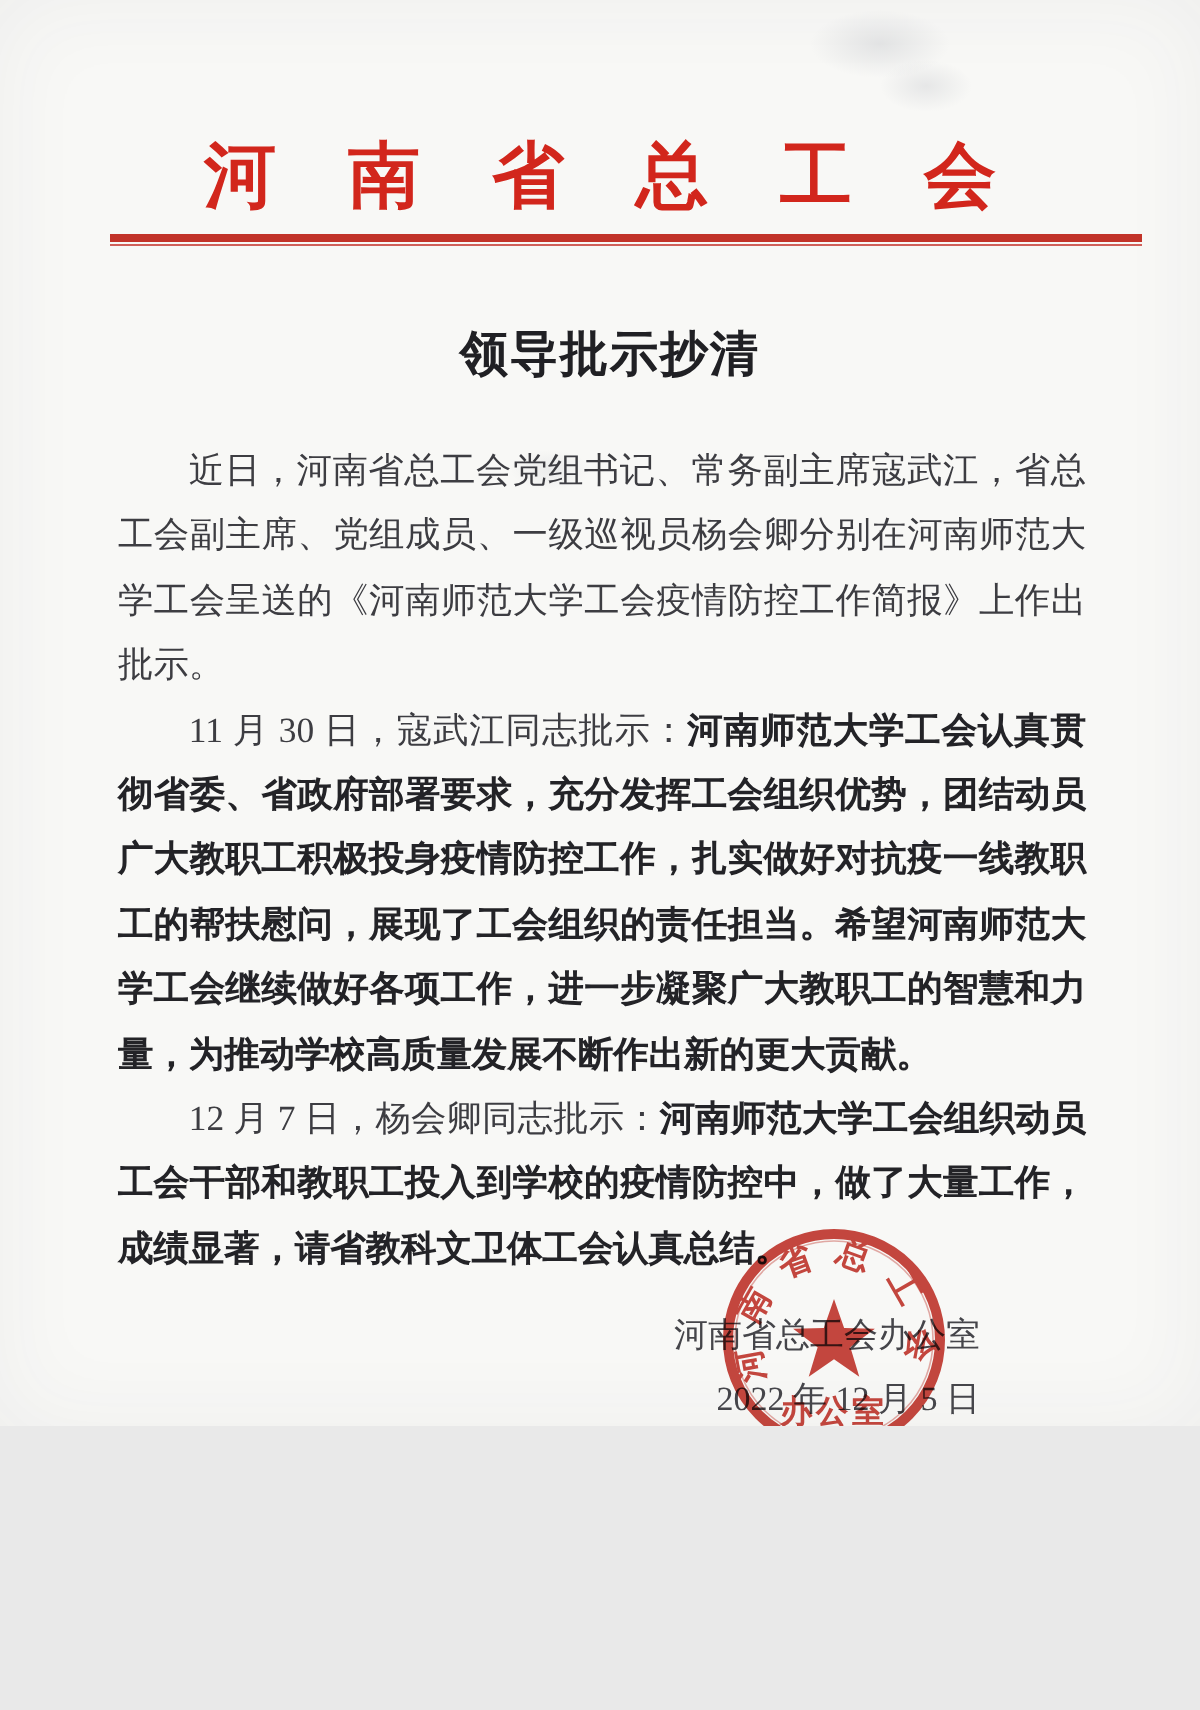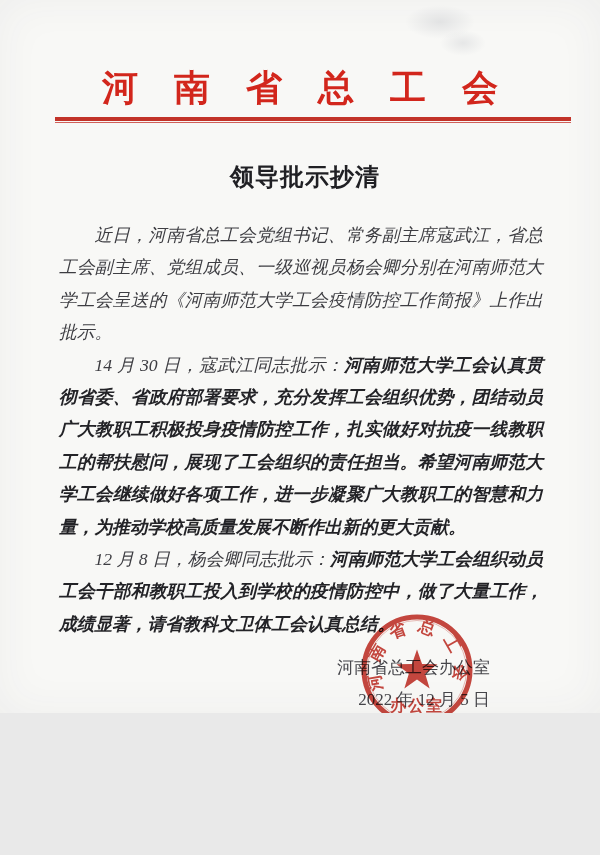--- a/index.html
+++ b/index.html
@@ -58,21 +58,21 @@
   }
 
   .body-text {
     position: absolute;
     top: 219px; left: 59px; width: 484px;
     font-size: 17.7px;
     line-height: 32.4px;
     color: #3d3d42;
     text-align: justify;
   }
-  .body-text p { text-indent: 2em; font-style: italic; }
+  .body-text p { text-indent: 2em; }
   .remark-bold {
     font-family: "Liberation Sans", sans-serif;
     font-weight: 700;
     color: #232327;
   }
 
   .signature {
     position: absolute;
     top: 652px; right: 110px;
     text-align: right;
@@ -119,22 +119,22 @@
 
   <div class="rule-top">
     <div class="thick"></div>
     <div class="thin"></div>
   </div>
 
   <h1 class="doc-title">领导批示抄清</h1>
 
   <div class="body-text">
     <p>近日，河南省总工会党组书记、常务副主席寇武江，省总工会副主席、党组成员、一级巡视员杨会卿分别在河南师范大学工会呈送的《河南师范大学工会疫情防控工作简报》上作出批示。</p>
-    <p><span class="lead">14 月 30 日，寇武江同志批示：</span><span class="remark-bold">河南师范大学工会认真贯彻省委、省政府部署要求，充分发挥工会组织优势，团结动员广大教职工积极投身疫情防控工作，扎实做好对抗疫一线教职工的帮扶慰问，展现了工会组织的责任担当。希望河南师范大学工会继续做好各项工作，进一步凝聚广大教职工的智慧和力量，为推动学校高质量发展不断作出新的更大贡献。</span></p>
-    <p><span class="lead">12 月 8 日，杨会卿同志批示：</span><span class="remark-bold">河南师范大学工会组织动员工会干部和教职工投入到学校的疫情防控中，做了大量工作，成绩显著，请省教科文卫体工会认真总结。</span></p>
+    <p><span class="lead">11 月 30 日，寇武江同志批示：</span><span class="remark-bold">河南师范大学工会认真贯彻省委、省政府部署要求，充分发挥工会组织优势，团结动员广大教职工积极投身疫情防控工作，扎实做好对抗疫一线教职工的帮扶慰问，展现了工会组织的责任担当。希望河南师范大学工会继续做好各项工作，进一步凝聚广大教职工的智慧和力量，为推动学校高质量发展不断作出新的更大贡献。</span></p>
+    <p><span class="lead">12 月 7 日，杨会卿同志批示：</span><span class="remark-bold">河南师范大学工会组织动员工会干部和教职工投入到学校的疫情防控中，做了大量工作，成绩显著，请省教科文卫体工会认真总结。</span></p>
   </div>
 
   <div class="signature">
     <div>河南省总工会办公室</div>
     <div>2022 年 12 月 5 日</div>
   </div>
 
   <svg class="seal" viewBox="0 0 122 118" xmlns="http://www.w3.org/2000/svg">
     <circle cx="61" cy="58" r="53" fill="none" stroke="#c53a31" stroke-width="5"></circle>
     <circle cx="61" cy="58" r="49.5" fill="none" stroke="#c53a31" stroke-width="0.8" opacity="0.45"></circle>

